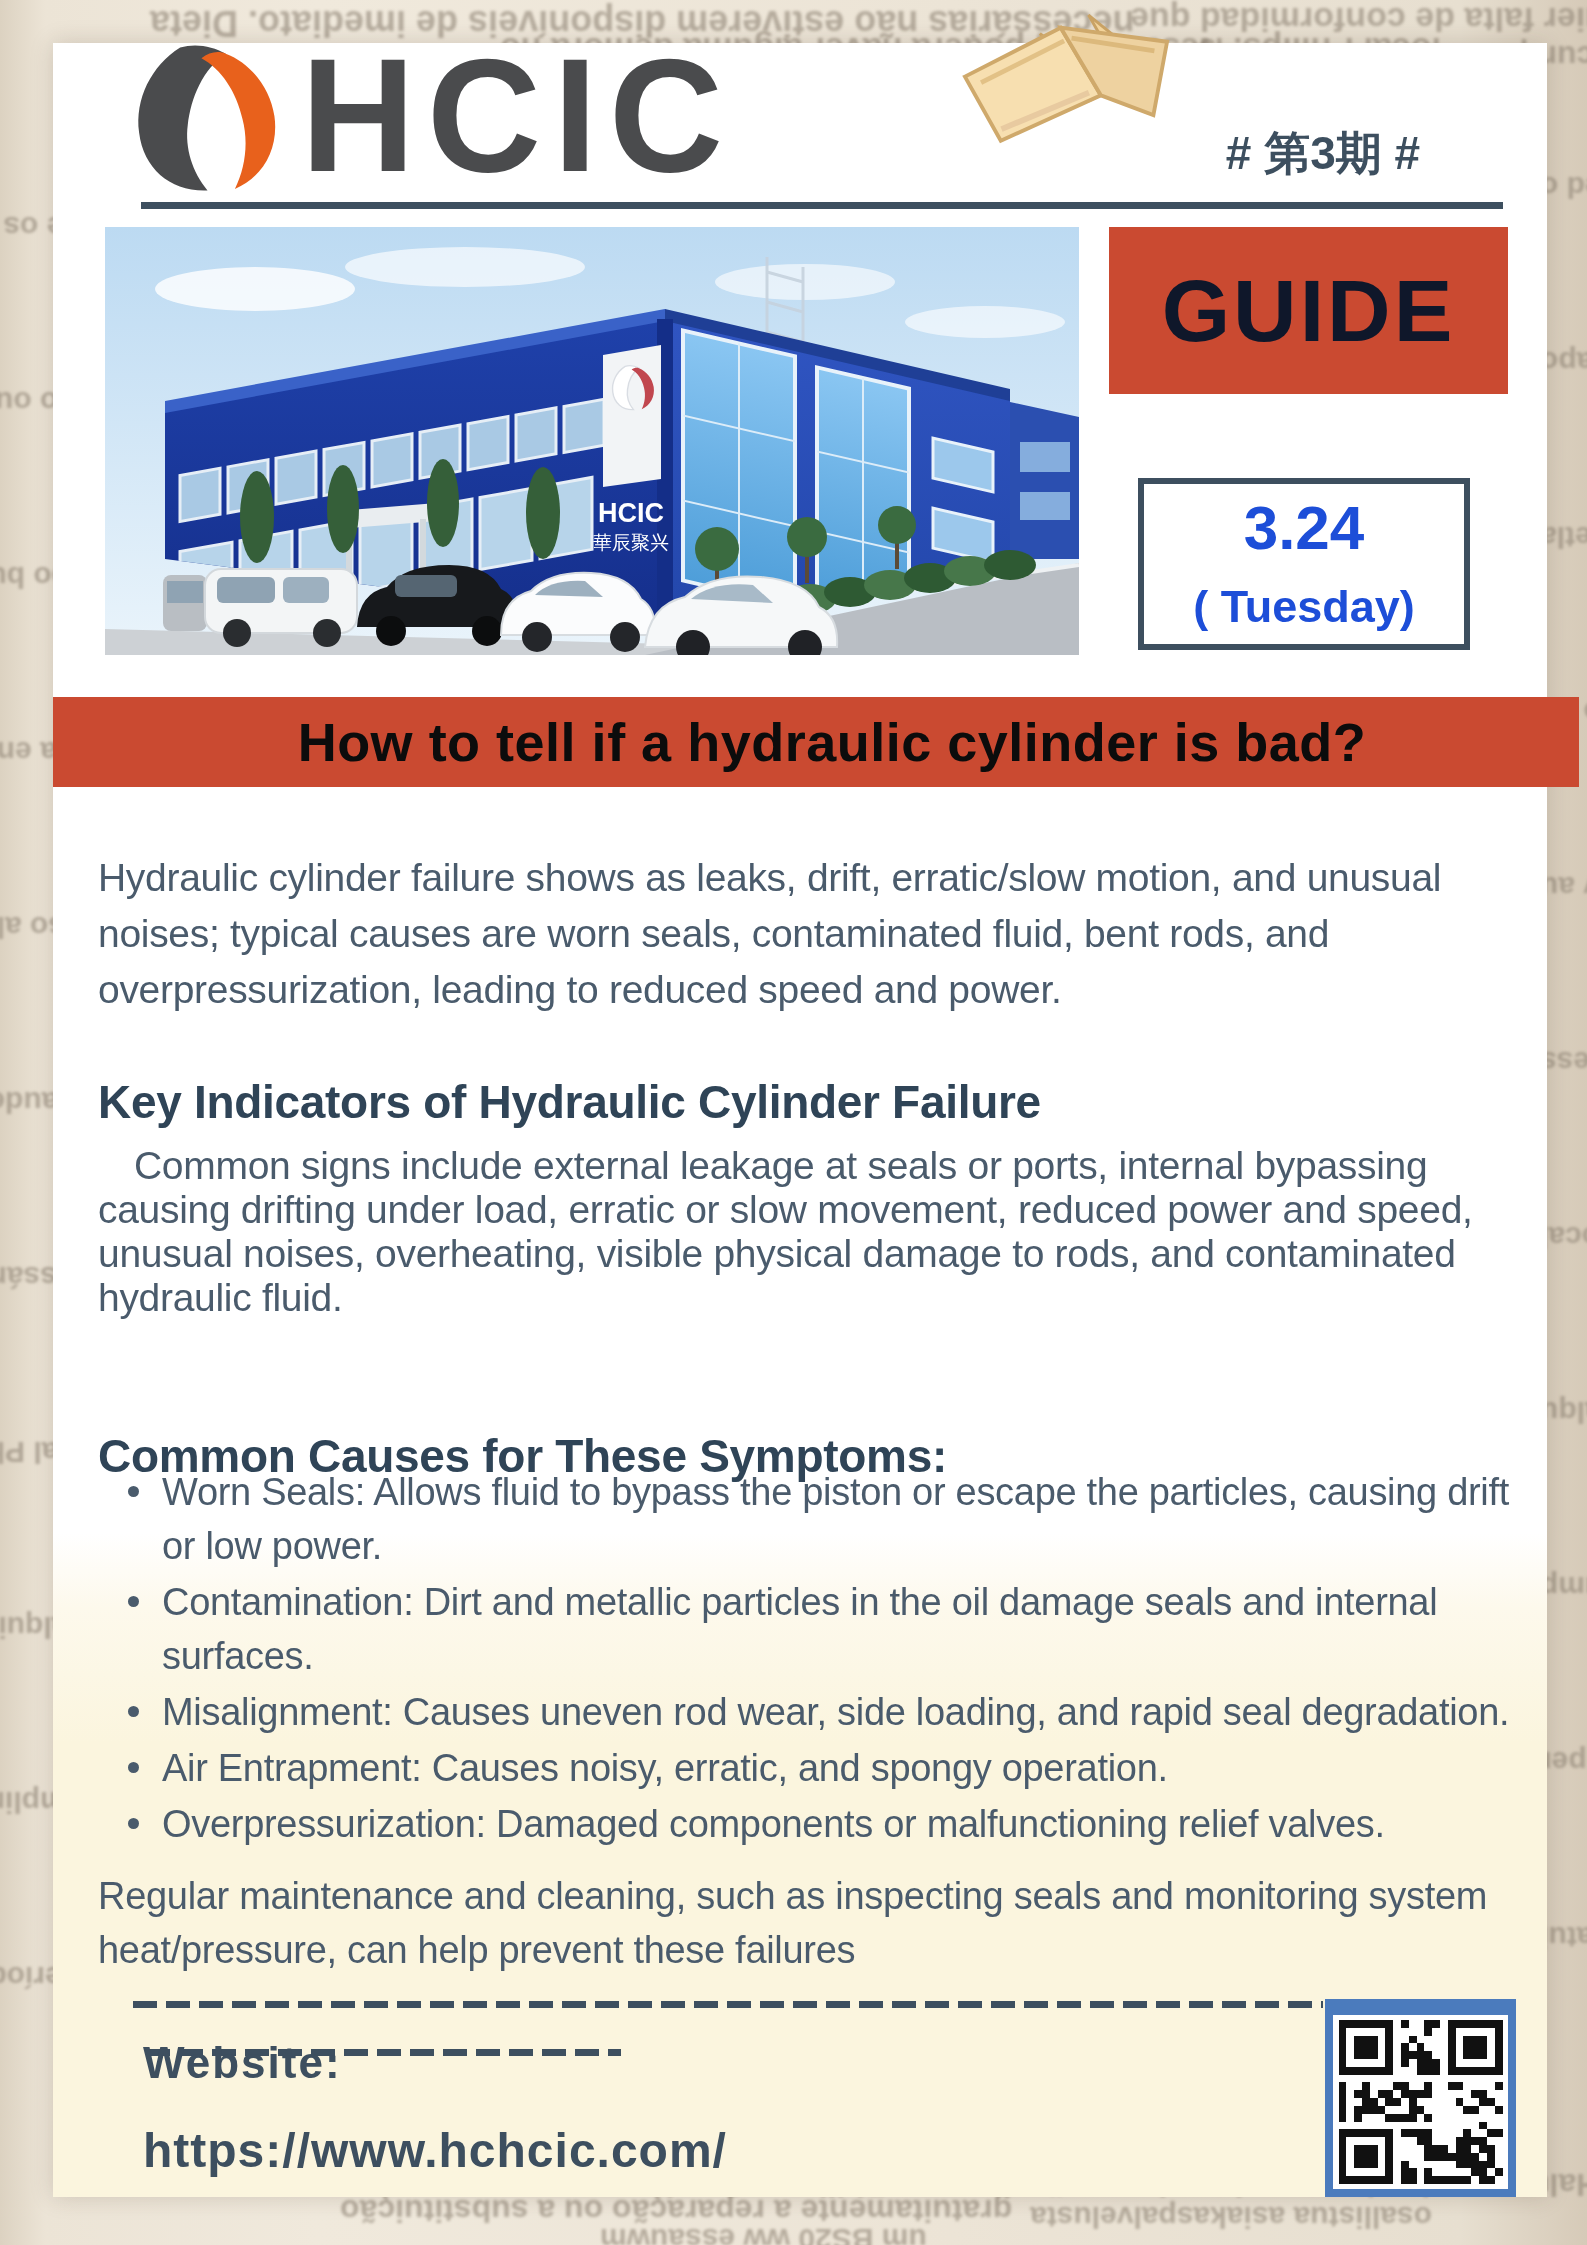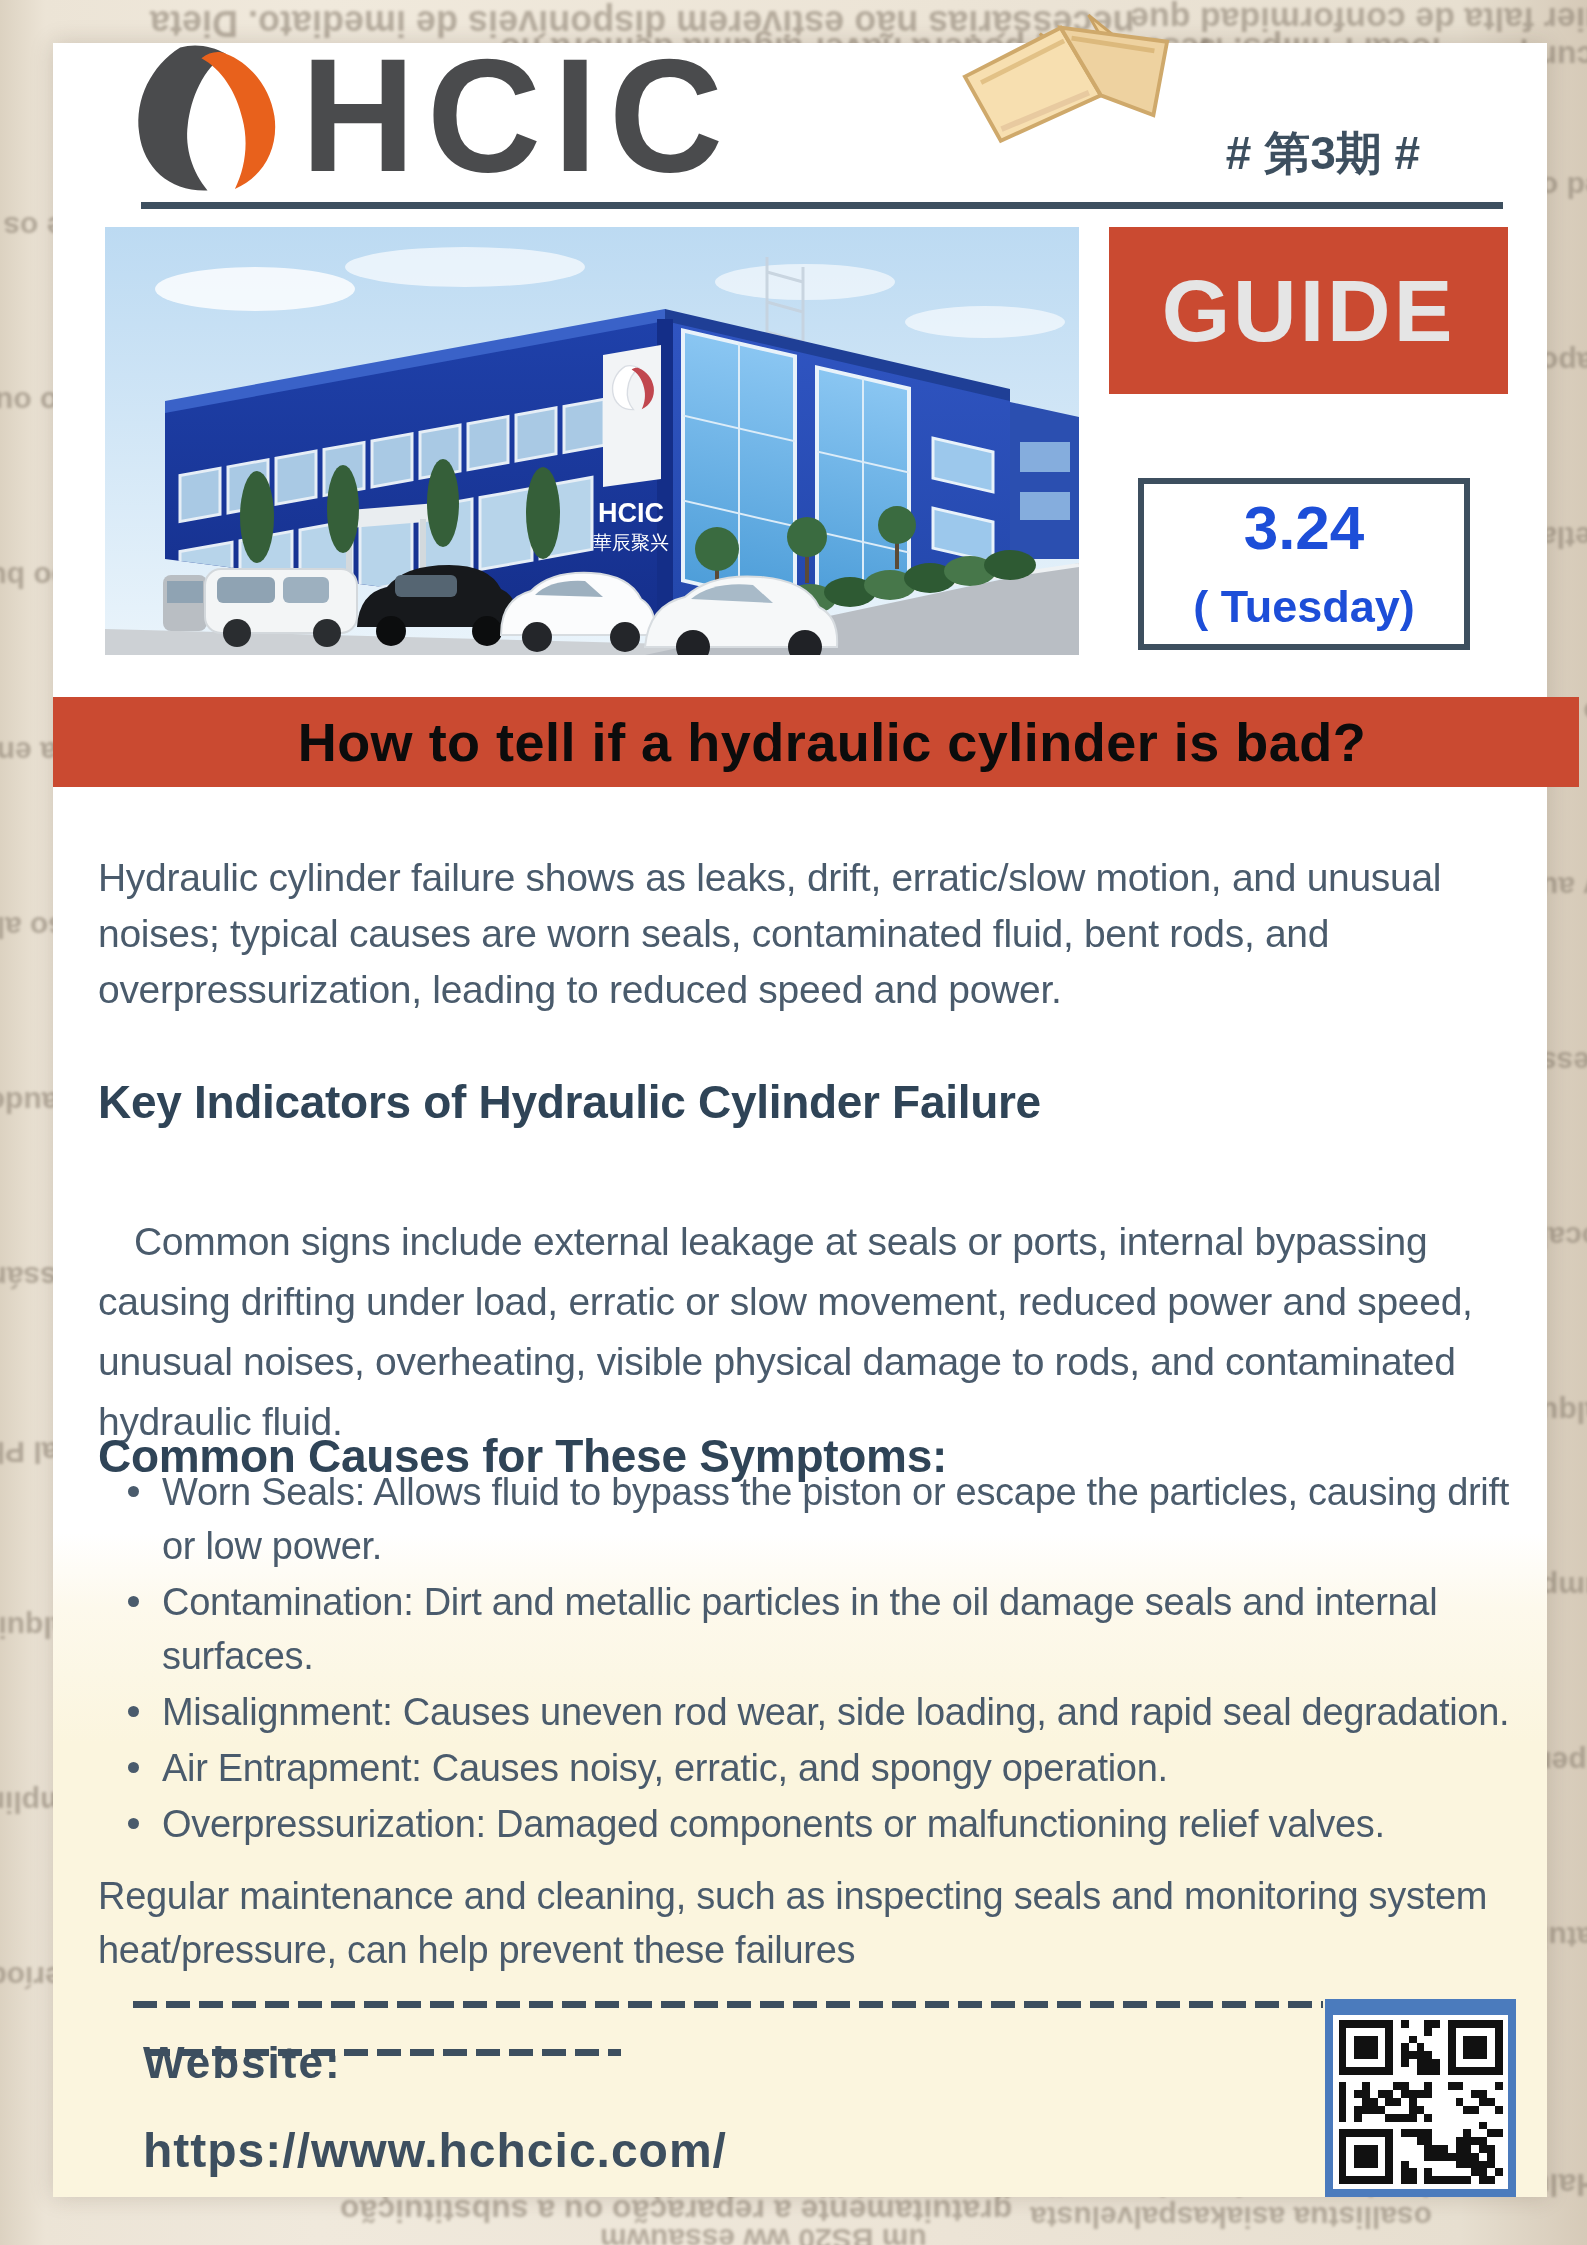--- a/index.html
+++ b/index.html
@@ -17,36 +17,36 @@
   #logo-text{position:absolute;left:248px;top:-8px;height:160px;line-height:160px;
              font-size:158px;font-weight:700;letter-spacing:12px;color:#4a4b4d;transform:scaleY(1.02);}
   #issue-tag{position:absolute;left:1105px;top:80px;width:330px;text-align:center;
              font-size:46px;font-weight:700;color:#3d4f5f;}
   #head-rule{position:absolute;left:88px;top:159px;width:1362px;height:7px;background:#3d4f5f;}
   #clip{position:absolute;left:950px;top:6px;width:235px;height:140px;z-index:5;}
   
   #photo{position:absolute;left:52px;top:184px;width:974px;height:428px;overflow:hidden;}
   #guide-box{position:absolute;left:1056px;top:184px;width:399px;height:167px;background:#ca4a31;
              display:flex;align-items:center;justify-content:center;
-             color:#e5e5e5;font-size:88px;font-weight:700;letter-spacing:3px;}
+             color:#0f172a;font-size:88px;font-weight:700;letter-spacing:3px;}
   #date-box{position:absolute;left:1085px;top:435px;width:332px;height:172px;border:6px solid #3d4f5f;
             box-sizing:border-box;background:#fff;display:flex;flex-direction:column;
             align-items:center;justify-content:center;color:#1d4ed8;}
   #date-num{font-size:62px;font-weight:700;line-height:66px;}
   #date-day{font-size:45px;font-weight:700;line-height:52px;margin-top:20px;}
   
   #banner{position:absolute;left:0;top:654px;width:1494px;height:90px;background:#ca4a31;
           display:flex;align-items:center;justify-content:center;padding-left:32px;}
   #banner-title{font-size:54px;font-weight:700;color:#0c0c0c;letter-spacing:.5px;}
   
   .body-text{color:#4a5b6c;font-size:39px;line-height:56px;letter-spacing:-.3px;}
   #intro{position:absolute;left:45px;top:768px;width:1410px;}
   .h-sec{position:absolute;left:45px;font-size:46px;font-weight:700;color:#2f4457;letter-spacing:-.3px;}
   #h-sec1{top:1032px;}
-  #p-sec1{position:absolute;left:45px;top:1130px;width:1410px;line-height:60px;text-indent:36px;}
+  #p-sec1{position:absolute;left:45px;top:1062px;width:1410px;line-height:44px;text-indent:36px;}
   #h-sec2{top:1386px;}
   #bullet-list{position:absolute;left:45px;top:1422px;width:1420px;margin:0;padding:0;list-style:none;}
   #bullet-list li{position:relative;padding-left:64px;line-height:54px;margin:0 0 2px 0;
                   color:#4a5b6c;font-size:38px;letter-spacing:-.3px;}
   #bullet-list li::before{content:"";position:absolute;left:30px;top:21px;width:11px;height:11px;
                   border-radius:50%;background:#4a5b6c;}
   #note{position:absolute;left:45px;top:1788px;width:1420px;line-height:54px;font-size:38px;}
   
   .dash{position:absolute;height:7px;
         background:repeating-linear-gradient(90deg,#3d4f5f 0 24px,transparent 24px 33px);}

